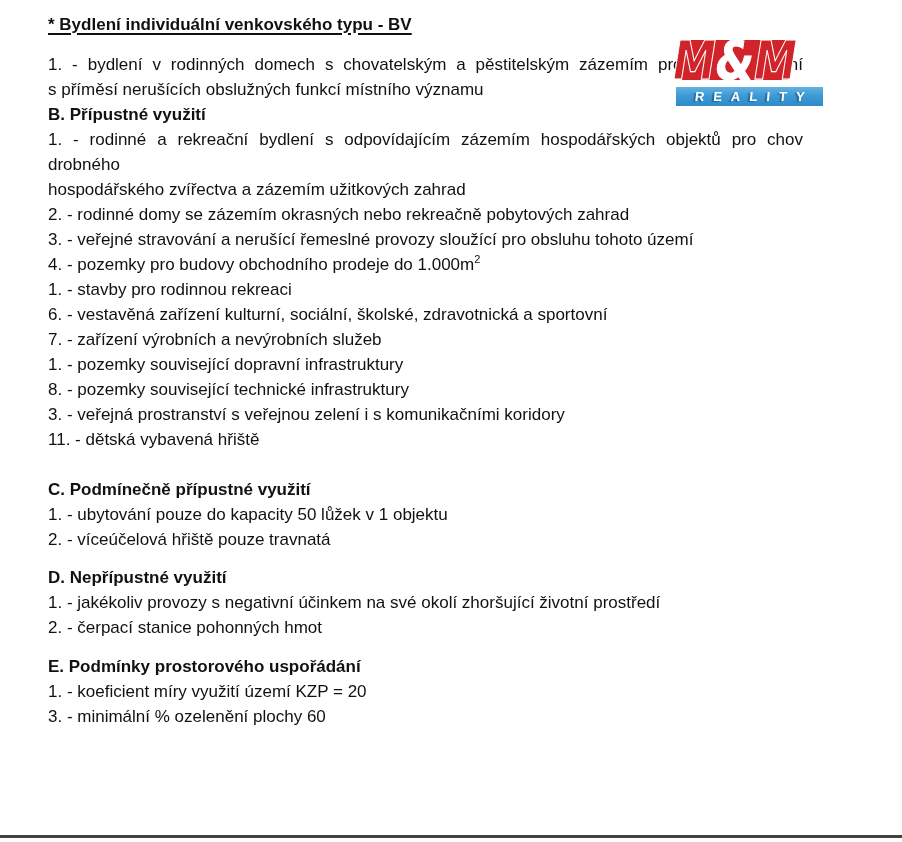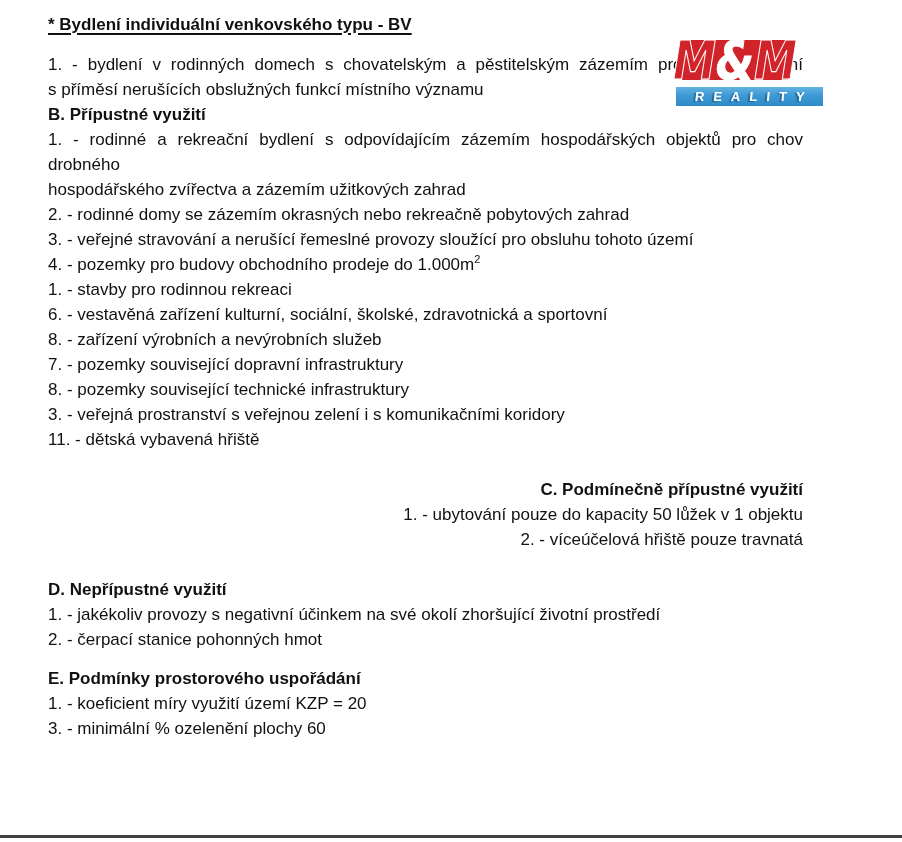--- a/index.html
+++ b/index.html
@@ -30,22 +30,22 @@
     text-decoration-thickness: 2px;
     text-underline-offset: 3px;
     white-space: nowrap;
   }
   .section-heading {
     font-weight: bold;
     line-height: 25px;
   }
   .s-a { margin-top: 18px; }
   .s-b { }
-  .s-c { margin-top: 25px; text-align: right; }
-  .s-d { margin-top: 25px; }
+  .s-c { margin-top: 25px; }
+  .s-d { margin-top: 13px; }
   .s-e { margin-top: 14px; }
   .line {
     line-height: 25px;
   }
   .just {
     text-align: justify;
     text-align-last: justify;
   }
   sup {
     font-size: 11px;
@@ -110,22 +110,22 @@
 
   <div class="section s-b">
     <div class="section-heading">B. Přípustné využití</div>
     <div class="line just">1. - rodinné a rekreační bydlení s odpovídajícím zázemím hospodářských objektů pro chov drobného</div>
     <div class="line">hospodářského zvířectva a zázemím užitkových zahrad</div>
     <div class="line">2. - rodinné domy se zázemím okrasných nebo rekreačně pobytových zahrad</div>
     <div class="line">3. - veřejné stravování a nerušící řemeslné provozy sloužící pro obsluhu tohoto území</div>
     <div class="line"><span>4. - pozemky pro budovy obchodního prodeje do 1.000m</span><sup>2</sup></div>
     <div class="line">1. - stavby pro rodinnou rekreaci</div>
     <div class="line">6. - vestavěná zařízení kulturní, sociální, školské, zdravotnická a sportovní</div>
-    <div class="line">8. - zařízení výrobních a nevýrobních služeb</div>
-    <div class="line">7. - pozemky související dopravní infrastruktury</div>
+    <div class="line">7. - zařízení výrobních a nevýrobních služeb</div>
+    <div class="line">1. - pozemky související dopravní infrastruktury</div>
     <div class="line">8. - pozemky související technické infrastruktury</div>
     <div class="line">3. - veřejná prostranství s veřejnou zelení i s komunikačními koridory</div>
     <div class="line">11. - dětská vybavená hřiště</div>
   </div>
 
   <div class="section s-c">
     <div class="section-heading">C. Podmínečně přípustné využití</div>
     <div class="line">1. - ubytování pouze do kapacity 50 lůžek v 1 objektu</div>
     <div class="line">2. - víceúčelová hřiště pouze travnatá</div>
   </div>

